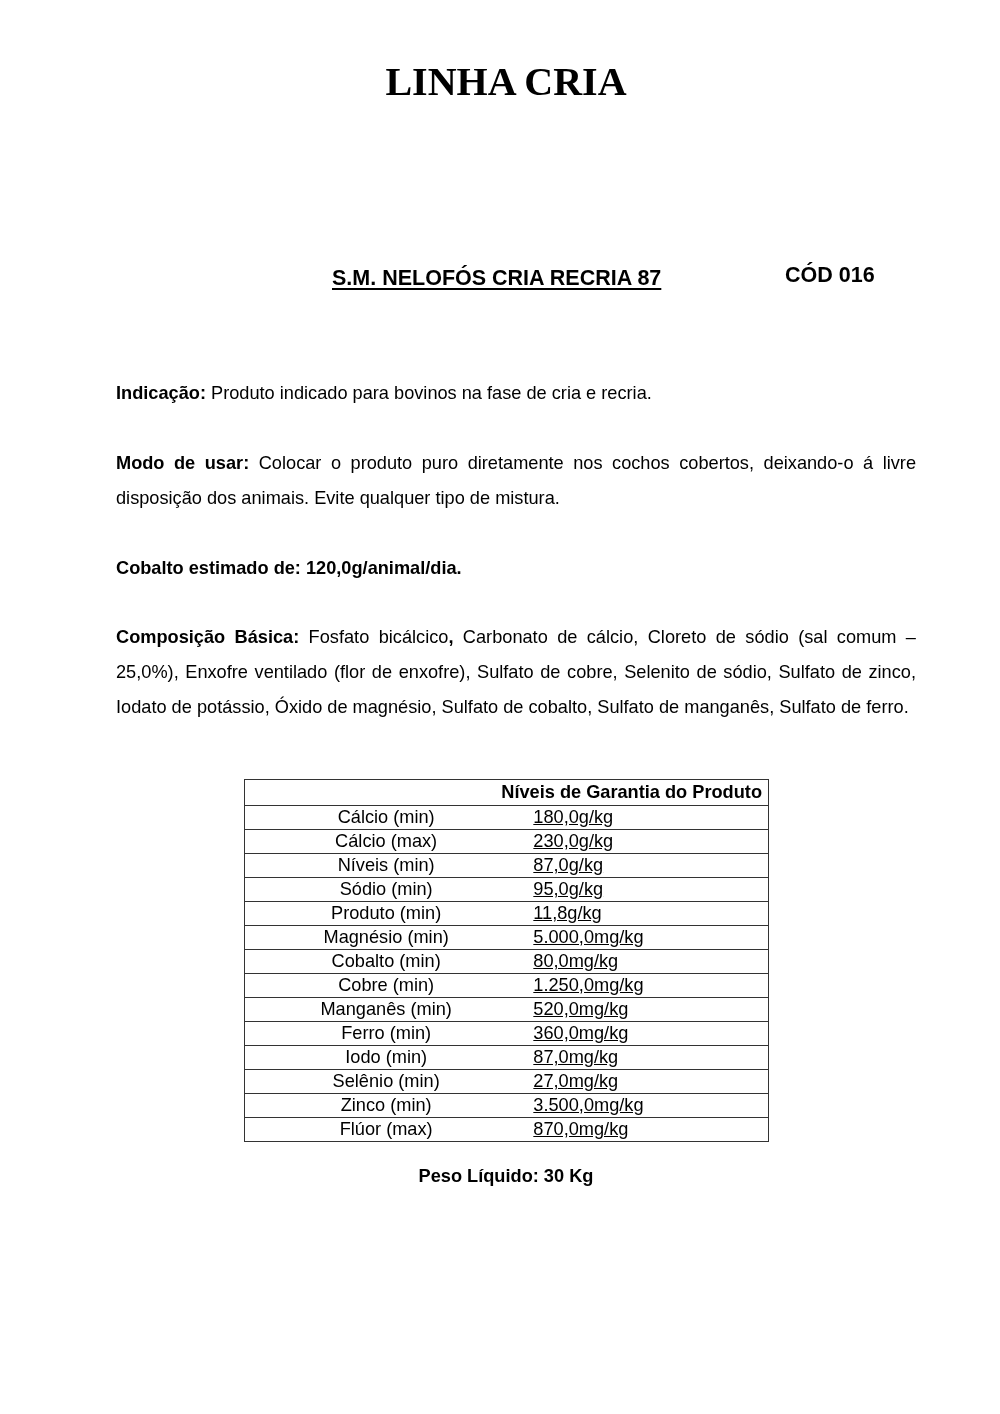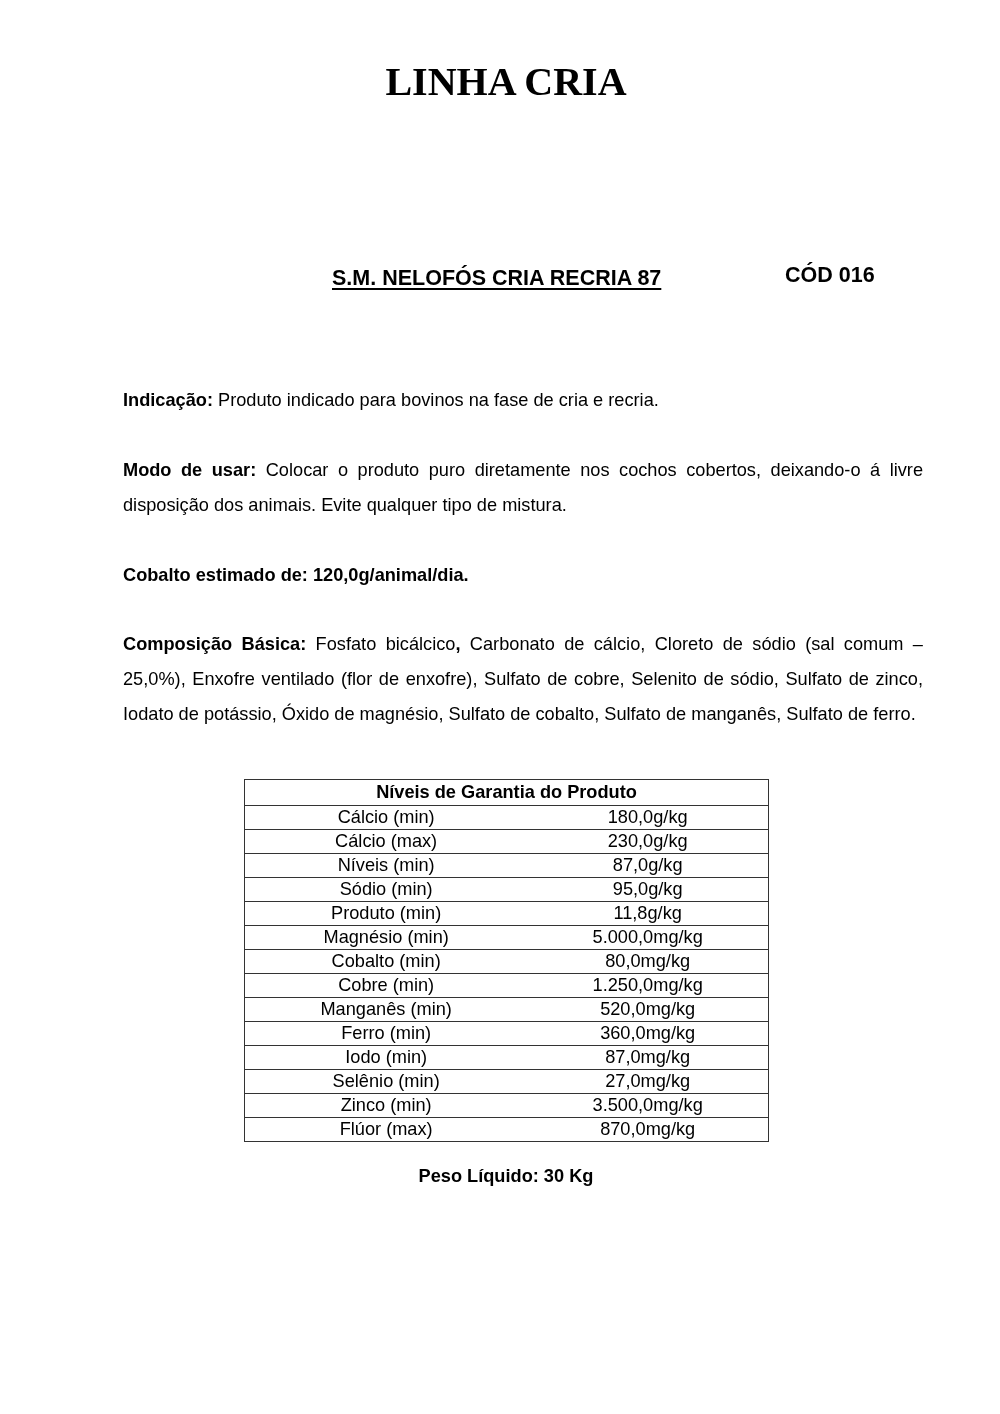--- a/index.html
+++ b/index.html
@@ -45,21 +45,21 @@
       font-weight: bold;
       font-size: 21.5px;
       margin-top: 10px;
     }
     .para {
       position: absolute;
       left: 107px;
       width: 800px;
       font-size: 18.2px;
       line-height: 35px;
-      margin: 16px;
+      margin: 9px;
       text-align: justify;
       text-align-last: left;
     }
     .para b { font-weight: bold; }
     #p-indicacao { top: 367px; }
     #p-modo { top: 437px; }
     #p-consumo { top: 542px; font-weight: bold; }
     #p-composicao { top: 611px; }
 
     .guarantee-table {
@@ -72,30 +72,31 @@
     }
     .guarantee-table th,
     .guarantee-table td {
       border: 1px solid #333;
       padding: 0 6px 0 6px;
       height: 23px;
       line-height: 23px;
     }
     .guarantee-table th {
       font-weight: bold;
-      text-align: center;
+      text-align: right;
       height: 25px;
     }
     .guarantee-table td.nutrient {
       text-align: center;
       border-right: none;
     }
     .guarantee-table td.value {
-      text-align: center;
+      text-align: left;
       border-left: none;
+      text-decoration: underline;
     }
     .net-weight {
       position: absolute;
       top: 1166px;
       left: 0;
       width: 1012px;
       text-align: center;
       font-weight: bold;
       font-size: 18.2px;
       margin: 0;

